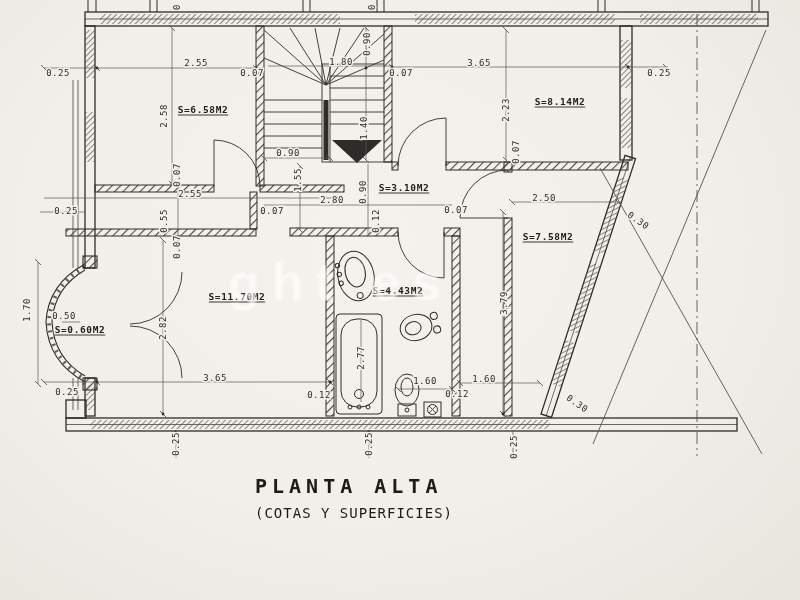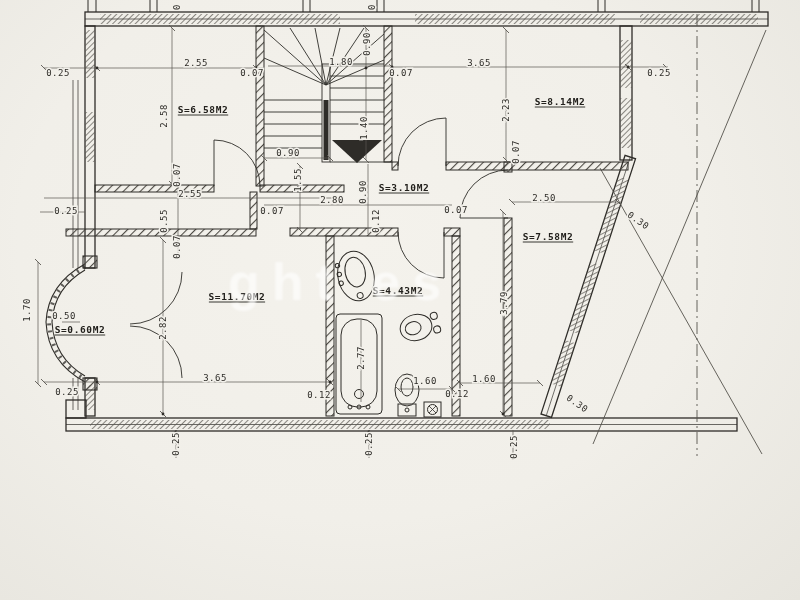--- a/index.html
+++ b/index.html
@@ -267,14 +267,18 @@
         <text x="176" y="444" text-anchor="middle" dominant-baseline="middle" class="dimtxt" transform="rotate(-90 176 444)">0.25</text>
         <text x="369" y="444" text-anchor="middle" dominant-baseline="middle" class="dimtxt" transform="rotate(-90 369 444)">0.25</text>
         <text x="514" y="447" text-anchor="middle" dominant-baseline="middle" class="dimtxt" transform="rotate(-90 514 447)">0.25</text>
         <text x="177" y="7" text-anchor="middle" dominant-baseline="middle" class="dimtxt" transform="rotate(-90 177 7)">0</text>
         <text x="372" y="7" text-anchor="middle" dominant-baseline="middle" class="dimtxt" transform="rotate(-90 372 7)">0</text>
       </g>
 </svg>
 
 <div class="watermark">ght es</div>
 
-
+<div class="title-block">
+  <div class="title-main">PLANTA ALTA</div>
+  <div class="title-sub">(COTAS Y SUPERFICIES)</div>
 </div>
 
+</div>
+
 </body></html>

